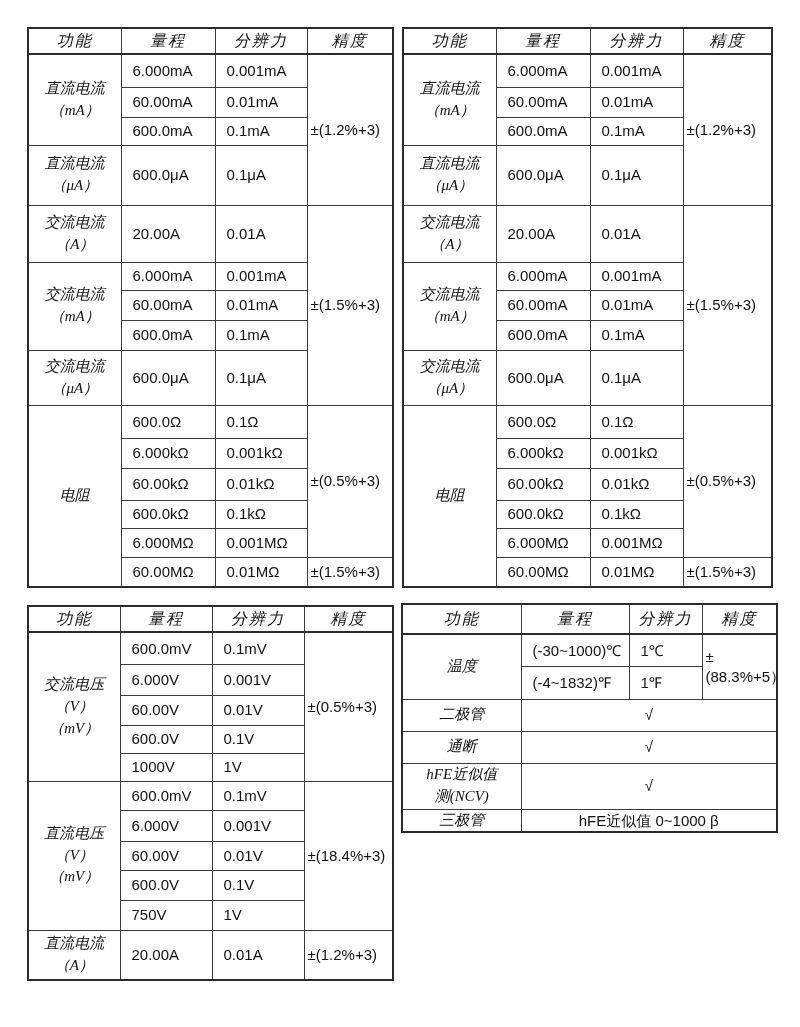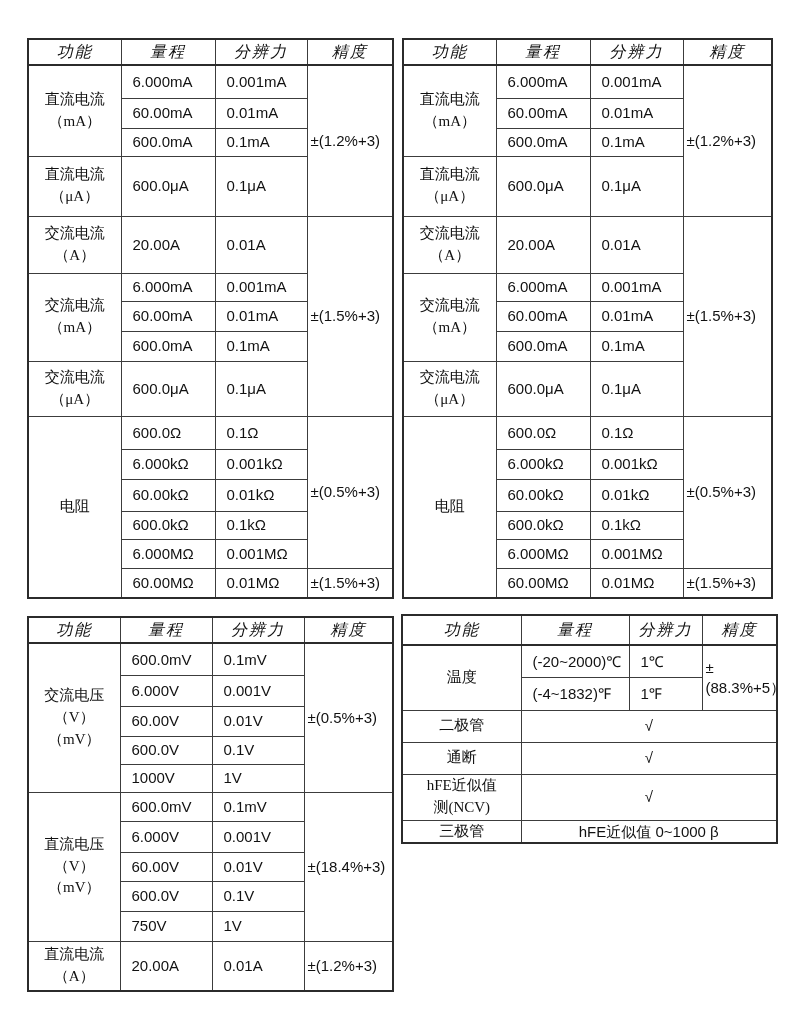--- a/index.html
+++ b/index.html
@@ -1,37 +1,37 @@
 <!DOCTYPE html>
 <html><head>
 <meta charset="utf-8">
 <style>
   html,body{margin:0;padding:0;}
   body{
     width:800px;height:1027px;background:#ffffff;position:relative;
     font-family:"Liberation Sans",sans-serif;color:#111111;
   }
-  .tbl-wrap{position:absolute;margin-top:11px;}
+  .tbl-wrap{position:absolute;}
   table{
     border-collapse:collapse;table-layout:fixed;width:100%;
     border:2px solid #2b2b2b;
   }
   th,td{
     overflow:hidden;vertical-align:middle;font-size:15px;line-height:1.3;
     border:1px solid #3c3c3c;padding:0 3px;
   }
   th{
     font-family:"Liberation Serif",serif;font-style:italic;font-weight:normal;
     font-size:16px;text-align:center;border-bottom:2px solid #2b2b2b;
     letter-spacing:2px;
   }
   td.val{text-align:left;padding-left:11px;padding-right:4px;}
   td.fn{
     text-align:center;white-space:pre-line;
-    font-family:"Liberation Serif",serif;font-size:15px;line-height:1.45;
+    font-family:"Liberation Serif",serif;font-size:15px;line-height:1.45;font-style:italic;
   }
   td.acc{text-align:left;}
   td.ctr{text-align:center;}
   td.sub{border-top:1px solid #8a8a8a;}
 </style>
 </head>
 <body>
 
 <div id="tables-root">
     <div class="tbl-wrap" style="left: 27px; top: 27px; width: 365px;">
@@ -311,21 +311,21 @@
           <tr style="height: 30px;">
             <th>功能</th>
             <th>量程</th>
             <th>分辨力</th>
             <th>精度</th>
           </tr>
         </thead>
         <tbody>
           <tr style="height: 32px;">
             <td rowspan="2" class="fn">温度</td>
-            <td class="val">(-20~2000)℃</td>
+            <td class="val">(-30~1000)℃</td>
             <td class="val">1℃</td>
             <td rowspan="2" class="acc">±(88.3%+5）</td>
           </tr>
           <tr style="height: 33px;">
             <td class="val sub">(-4~1832)℉</td>
             <td class="val sub">1℉</td>
           </tr>
           <tr style="height: 32px;">
             <td class="fn">二极管</td>
             <td colspan="3" class="ctr">√</td>

